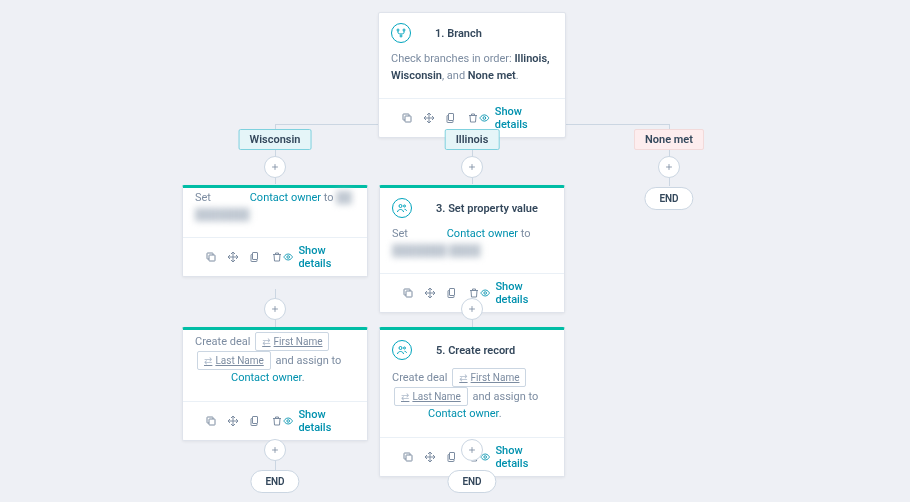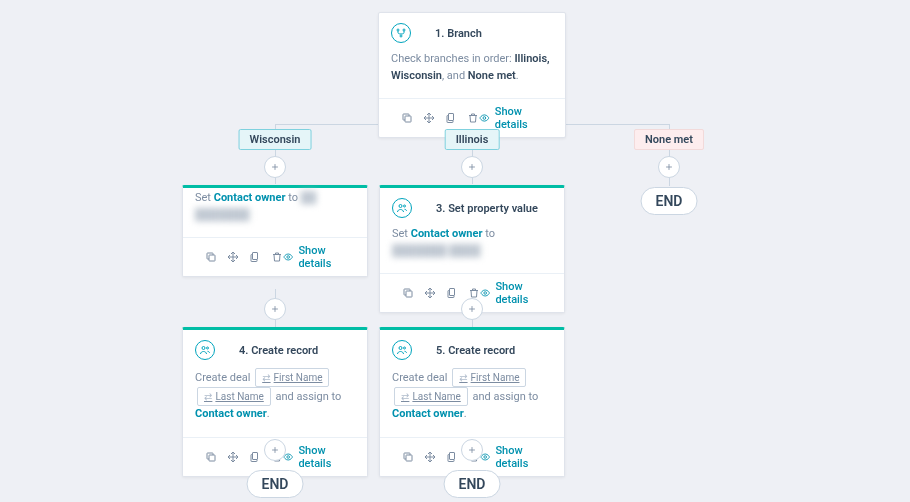--- a/index.html
+++ b/index.html
@@ -8,35 +8,35 @@
 .connector { position:absolute; border:0 solid #cbd6e2; }
 
 .card { position:absolute; background:#fff; border:1px solid #dfe3eb; border-radius:2px; box-shadow:0 1px 3px rgba(0,0,0,0.06); }
 .card-accent { border-top:3px solid #00bda5; }
 .card-head { display:flex; align-items:center; padding:10px 12px 6px; gap:24px; }
 .card-head .step-icon { width:20px; height:20px; border:1.5px solid #00a4bd; border-radius:50%; color:#00a4bd; display:flex; align-items:center; justify-content:center; }
 .card-head .step-icon svg { width:12px; height:12px; }
 .card-title { font-size:11px; font-weight:600; color:#33475b; }
 .card-body { padding:2px 12px 14px; font-size:11px; color:#7c8ca1; line-height:1.5; }
 .card-body strong { color:#33475b; font-weight:600; }
-.card-body .link { color:#0091ae; font-weight:700; }
+.card-body .link { color:#0091ae; font-weight:400;margin-left:36px; }
 .token { display:inline-block; border:1px solid #cbd6e2; border-radius:2px; padding:1px 6px; font-size:10px; color:#7c8ca1; margin:0 2px; background:#fff;text-decoration:underline; }
 .token .arrow { color:#b0bccc; margin-right:3px; }
 .card-footer { border-top:1px solid #eaf0f6; display:flex; align-items:center; justify-content:space-between; padding:6px 22px; }
 .footer-icons { display:flex; gap:10px; color:#7c8ca1; }
 .footer-icons svg { width:12px; height:12px; cursor:pointer; }
 .show-details { color:#0091ae; font-size:11px; font-weight:500; display:flex; align-items:center; gap:5px; cursor:pointer; }
 .show-details svg { width:14px; height:14px; }
 
 .branch-label { position:absolute; border:1px solid #7fd1de; background:#e5f5f8; color:#33475b; font-size:11px; font-weight:600; padding:3px 10px; border-radius:2px; transform:translateX(-50%); }
 .branch-label.none { border-color:#f2dada; background:#fdedee; }
 
 .plus-btn { position:absolute; width:22px; height:22px; background:#fff; border:1px solid #cbd6e2; border-radius:50%; color:#7c8ca1; display:flex; align-items:center; justify-content:center; transform:translate(-50%,-50%); cursor:pointer; }
 .plus-btn svg { width:10px; height:10px; }
-.end-node { position:absolute; background:#fff; border:1px solid #cbd6e2; border-radius:14px; font-size:14px; font-weight:600; color:#33475b; padding:5px 14px; transform:translateX(-50%); }
+.end-node { position:absolute; background:#fff; border:1px solid #cbd6e2; border-radius:14px; font-size:10px; font-weight:600; color:#33475b; padding:5px 14px; transform:translateX(-50%); }
 .blur { filter:blur(3px); color:#c0c8d2; }
 </style>
 </head>
 <body>
 
 <div class="canvas">
 
   <div class="connector" style="left:472px; top:113px; width:0; height:12px; border-left-width:1px;"></div>
   <div class="connector" style="left:275px; top:124px; width:394px; height:0; border-top-width:1px;"></div>
   <div class="connector" style="left:275px; top:124px; width:0; height:60px; border-left-width:1px;"></div>
@@ -189,71 +189,60 @@
         <path d="M12 5v14M5 12h14"></path>
       </svg>
     </div>
   <div class="plus-btn" style="left:472px; top:309px;">
       <svg viewBox="0 0 24 24" stroke="currentColor" stroke-width="2">
         <path d="M12 5v14M5 12h14"></path>
       </svg>
     </div>
 
   <div class="card card-accent" style="left:182px; top:327px; width:186px;">
+    <div class="card-body">
+      <span>Create deal </span><span class="token"><span class="arrow">⇄</span><span>First Name</span></span><span class="token"><span class="arrow">⇄</span><span>Last Name</span></span><span> and assign to </span><span class="link">Contact owner</span><span>.</span>
+    </div>
+    <div class="card-footer">
+      <div class="footer-icons">
+        <svg viewBox="0 0 24 24" fill="none" stroke="currentColor" stroke-width="2">
+            <rect x="8" y="8" width="12" height="12" rx="1"></rect>
+            <path d="M16 8V5a1 1 0 0 0-1-1H5a1 1 0 0 0-1 1v10a1 1 0 0 0 1 1h3"></path>
+          </svg>
+        <svg viewBox="0 0 24 24" fill="none" stroke="currentColor" stroke-width="2">
+            <path d="M12 2v20M2 12h20M8 6l4-4 4 4M8 18l4 4 4-4M6 8l-4 4 4 4M18 8l4 4-4 4"></path>
+          </svg>
+        <svg viewBox="0 0 24 24" fill="none" stroke="currentColor" stroke-width="2">
+            <rect x="7" y="3" width="10" height="14" rx="1"></rect>
+            <path d="M7 7H5a1 1 0 0 0-1 1v12a1 1 0 0 0 1 1h10a1 1 0 0 0 1-1v-2"></path>
+          </svg>
+        <svg viewBox="0 0 24 24" fill="none" stroke="currentColor" stroke-width="2">
+            <path d="M4 7h16M9 7V4h6v3M6 7l1 13h10l1-13"></path>
+          </svg>
+      </div>
+      <div class="show-details">
+          <svg viewBox="0 0 24 24" fill="none" stroke="currentColor" stroke-width="2">
+            <path d="M2 12s3.5-7 10-7 10 7 10 7-3.5 7-10 7-10-7-10-7z"></path>
+            <circle cx="12" cy="12" r="3"></circle>
+          </svg>
+          <span>Show details</span>
+        </div>
+    </div>
+  </div>
+
+  <div class="card card-accent" style="left:379px; top:327px; width:186px;">
     <div class="card-head">
       <span class="step-icon">
           <svg viewBox="0 0 24 24" fill="none" stroke="currentColor" stroke-width="2">
             <circle cx="9" cy="8" r="3"></circle>
             <path d="M3 20c0-3 3-5 6-5s6 2 6 5"></path>
             <circle cx="17" cy="8" r="2"></circle>
             <path d="M21 18c0-2-2-3.5-4-3.5"></path>
           </svg>
         </span>
-      <span class="card-title"><span>4.</span> <span>Create record</span></span>
-    </div>
-    <div class="card-body">
-      <span>Create deal </span><span class="token"><span class="arrow">⇄</span><span>First Name</span></span><span class="token"><span class="arrow">⇄</span><span>Last Name</span></span><span> and assign to </span><span class="link">Contact owner</span><span>.</span>
-    </div>
-    <div class="card-footer">
-      <div class="footer-icons">
-        <svg viewBox="0 0 24 24" fill="none" stroke="currentColor" stroke-width="2">
-            <rect x="8" y="8" width="12" height="12" rx="1"></rect>
-            <path d="M16 8V5a1 1 0 0 0-1-1H5a1 1 0 0 0-1 1v10a1 1 0 0 0 1 1h3"></path>
-          </svg>
-        <svg viewBox="0 0 24 24" fill="none" stroke="currentColor" stroke-width="2">
-            <path d="M12 2v20M2 12h20M8 6l4-4 4 4M8 18l4 4 4-4M6 8l-4 4 4 4M18 8l4 4-4 4"></path>
-          </svg>
-        <svg viewBox="0 0 24 24" fill="none" stroke="currentColor" stroke-width="2">
-            <rect x="7" y="3" width="10" height="14" rx="1"></rect>
-            <path d="M7 7H5a1 1 0 0 0-1 1v12a1 1 0 0 0 1 1h10a1 1 0 0 0 1-1v-2"></path>
-          </svg>
-        <svg viewBox="0 0 24 24" fill="none" stroke="currentColor" stroke-width="2">
-            <path d="M4 7h16M9 7V4h6v3M6 7l1 13h10l1-13"></path>
-          </svg>
-      </div>
-      <div class="show-details">
-          <svg viewBox="0 0 24 24" fill="none" stroke="currentColor" stroke-width="2">
-            <path d="M2 12s3.5-7 10-7 10 7 10 7-3.5 7-10 7-10-7-10-7z"></path>
-            <circle cx="12" cy="12" r="3"></circle>
-          </svg>
-          <span>Show details</span>
-        </div>
-    </div>
-  </div>
-
-  <div class="card card-accent" style="left:379px; top:327px; width:186px;">
-    <div class="card-head">
-      <span class="step-icon">
-          <svg viewBox="0 0 24 24" fill="none" stroke="currentColor" stroke-width="2">
-            <circle cx="9" cy="8" r="3"></circle>
-            <path d="M3 20c0-3 3-5 6-5s6 2 6 5"></path>
-            <circle cx="17" cy="8" r="2"></circle>
-            <path d="M21 18c0-2-2-3.5-4-3.5"></path>
-          </svg>
-        </span>
       <span class="card-title"><span>5.</span> <span>Create record</span></span>
     </div>
     <div class="card-body">
       <span>Create deal </span><span class="token"><span class="arrow">⇄</span><span>First Name</span></span><span class="token"><span class="arrow">⇄</span><span>Last Name</span></span><span> and assign to </span><span class="link">Contact owner</span><span>.</span>
     </div>
     <div class="card-footer">
       <div class="footer-icons">
         <svg viewBox="0 0 24 24" fill="none" stroke="currentColor" stroke-width="2">
             <rect x="8" y="8" width="12" height="12" rx="1"></rect>
             <path d="M16 8V5a1 1 0 0 0-1-1H5a1 1 0 0 0-1 1v10a1 1 0 0 0 1 1h3"></path>

